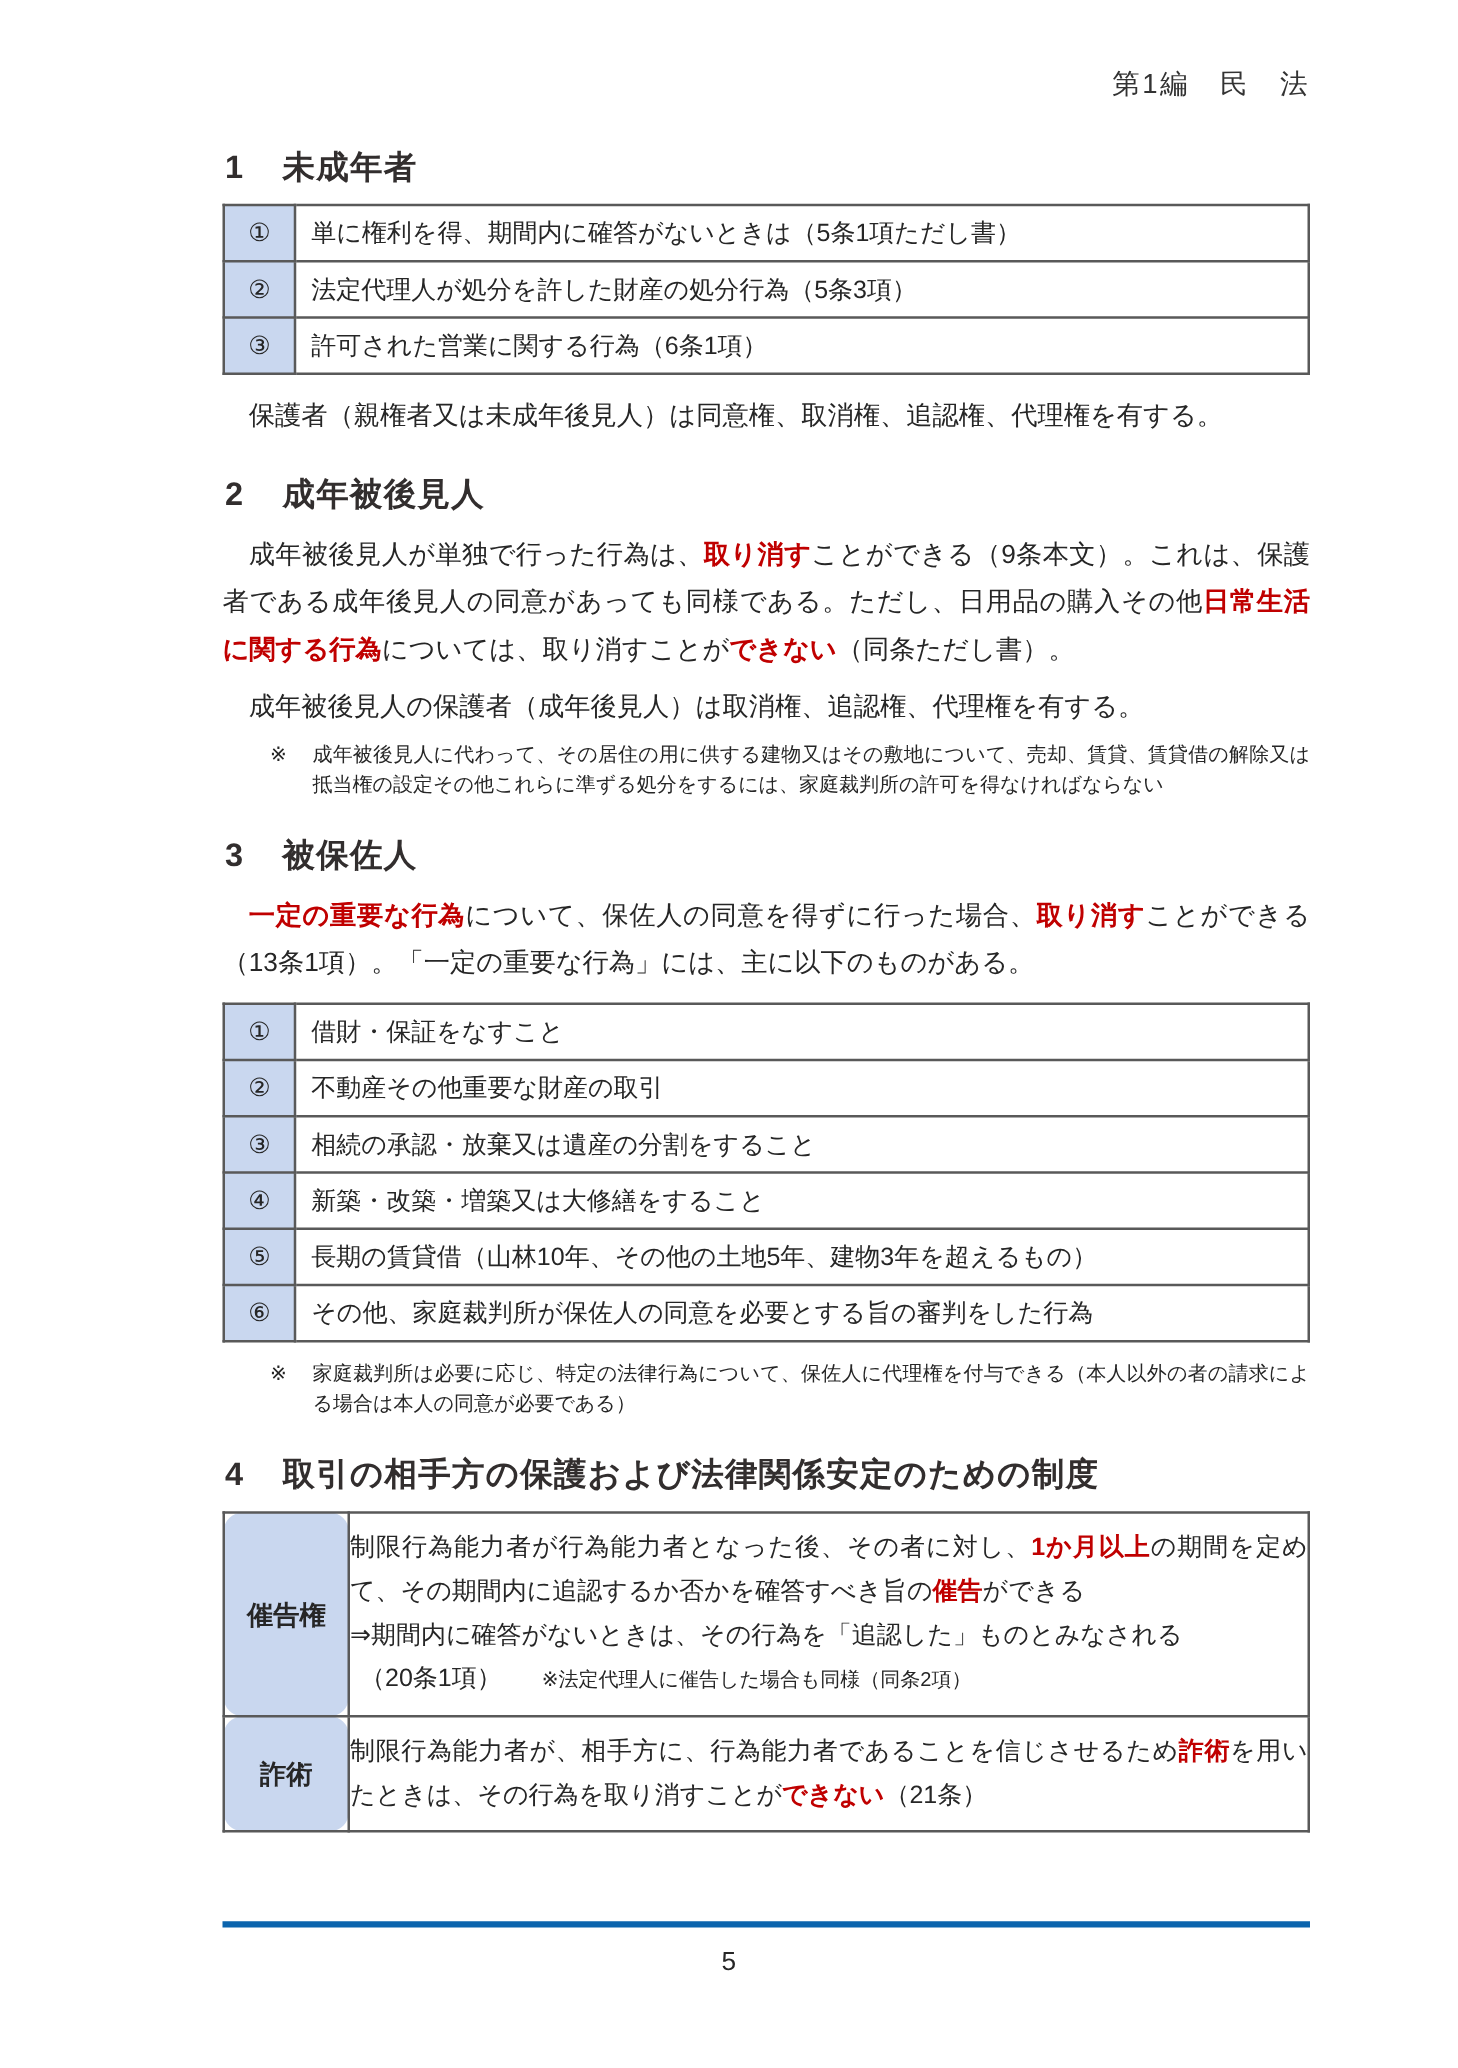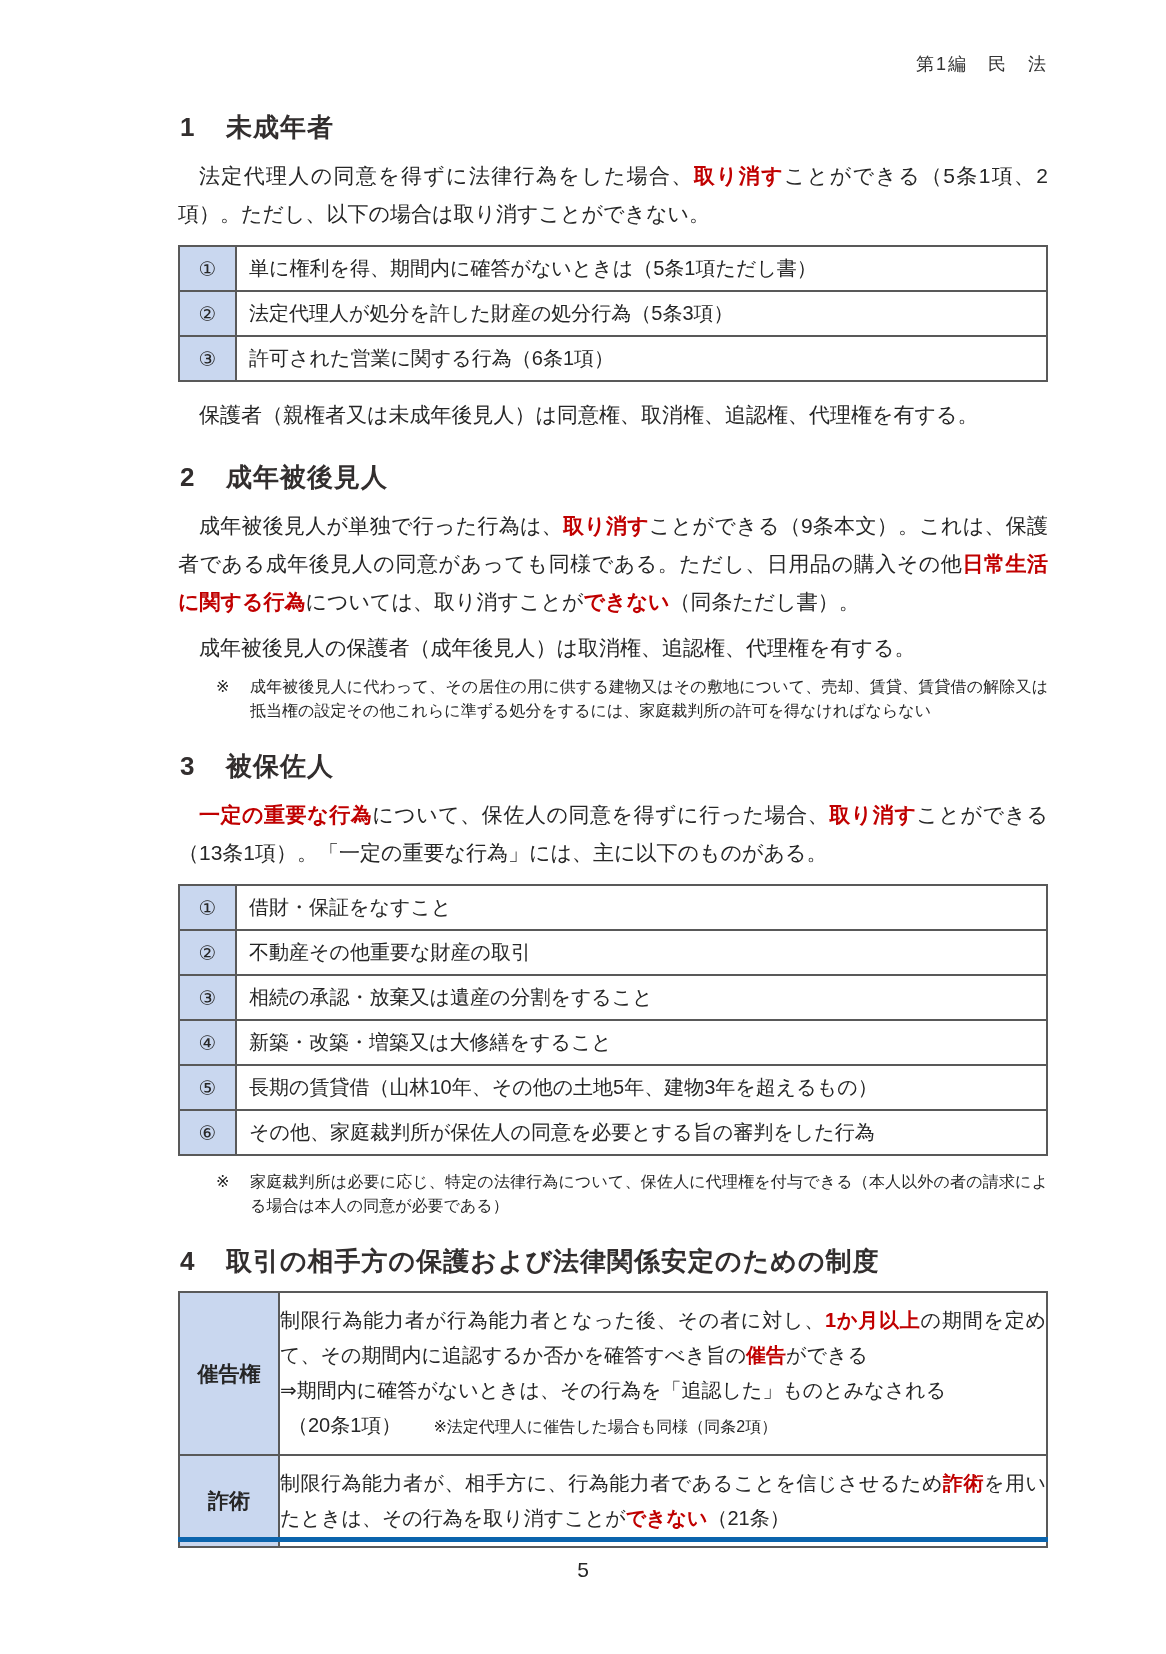--- a/index.html
+++ b/index.html
@@ -11,21 +11,21 @@
     position: relative;
     overflow: hidden;
   }
   .page {
     position: absolute; inset: 0;
     padding: 52px 118px 0 178px;
   }
   
   .doc-header {
     text-align: right;
-    font-size: 18px;
+    font-size: 22px;
     color: #333333;
     margin-bottom: 34px;
     letter-spacing: 2px;
   }
   
   .section-heading {
     display: flex;
     align-items: baseline;
     font-size: 26px;
     font-weight: bold;
@@ -87,20 +87,21 @@
     border: 2px solid #595959;
     vertical-align: middle;
   }
   table.kw-table td.kw-label {
     width: 100px;
     background: #c9d7ef;
     text-align: center;
     font-weight: bold;
     font-size: 21px;
     padding: 8px 4px;
+    border-radius: 15px;
   }
   table.kw-table td.kw-body { padding: 10px 0; }
   .cell-p {
     font-size: 20px;
     line-height: 35px;
     text-align: justify;
   }
   .cell-p.cite { padding-left: 8px; }
   
   .footer-rule {
@@ -122,21 +123,20 @@
 <body>
 
 <div class="page">
 
   <div class="doc-header">第1編　民　法</div>
 
   <div class="section-heading">
     <span class="sec-num">1</span>
     <span>未成年者</span>
   </div>
-  <p class="para"><span>法定代理人の同意を得ずに法律行為をした場合、</span><span class="red">取り消す</span><span>ことができる（5条1項、2項）。ただし、以下の場合は取り消すことができない。</span></p>
   <table class="num-table">
     <tbody>
 
         <tr>
           <td class="num-cell" style="background: rgb(201, 215, 239);">①</td>
           <td>単に権利を得、期間内に確答がないときは（5条1項ただし書）</td>
         </tr>
 
         <tr>
           <td class="num-cell" style="background: rgb(201, 215, 239);">②</td>

